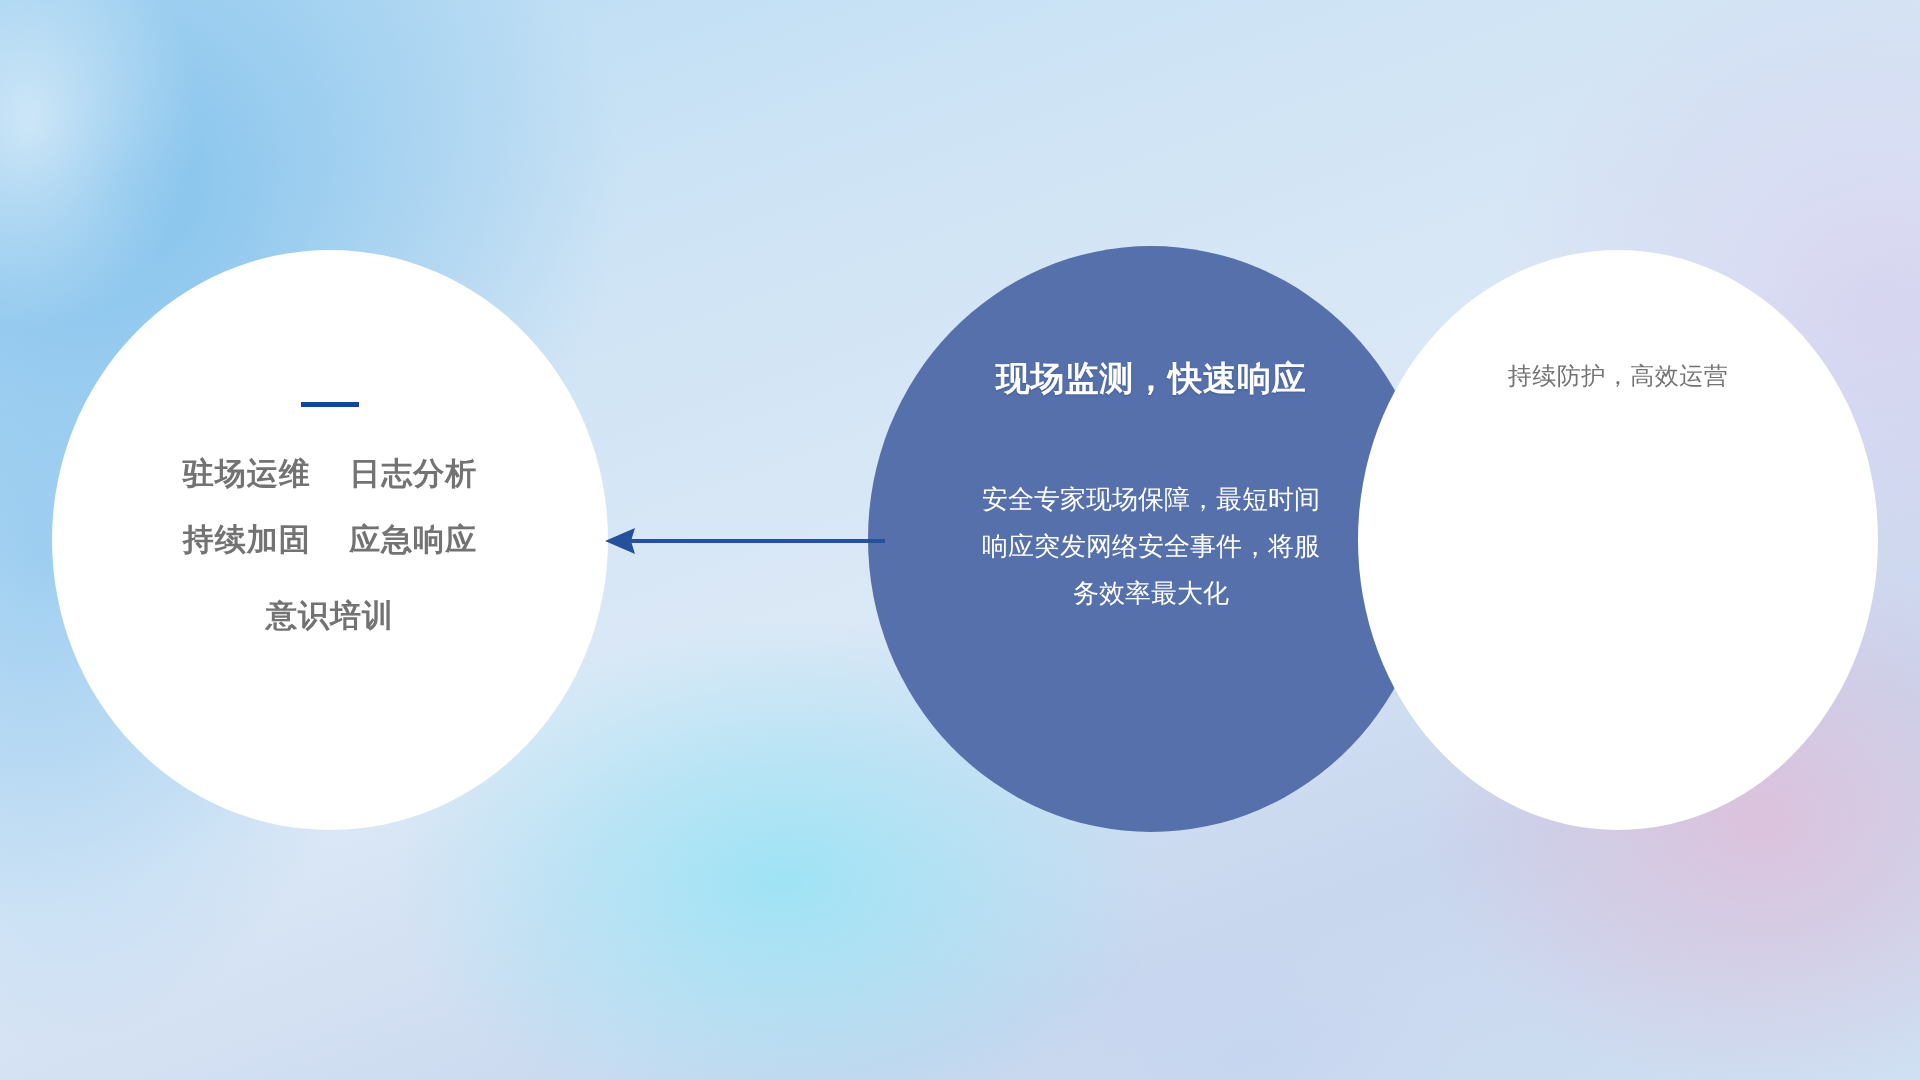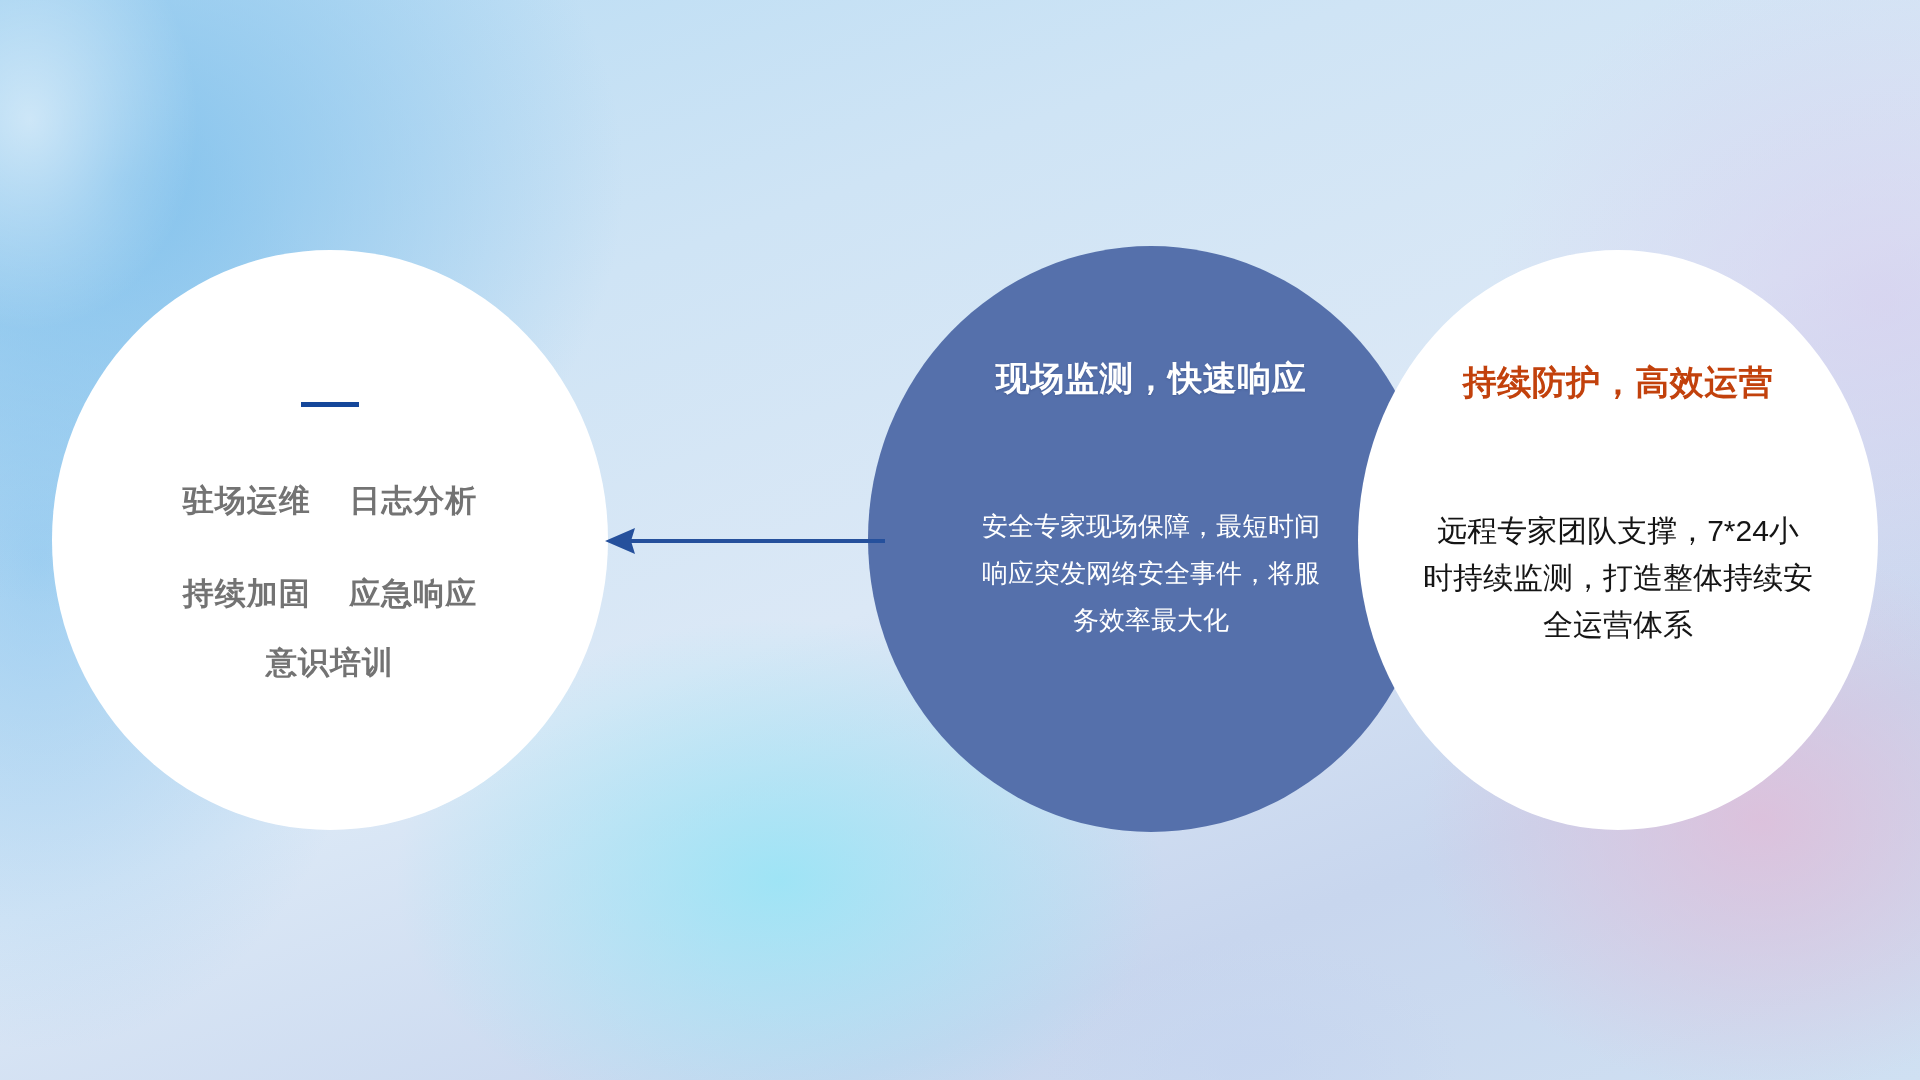--- a/index.html
+++ b/index.html
@@ -33,21 +33,20 @@
   }
 
   
   .circle {
     position: absolute;
     border-radius: 50%;
     display: flex;
     flex-direction: column;
     align-items: center;
     box-sizing: border-box;
-    gap: 27px;
   }
 
   #left-circle {
     left: 52px; top: 250px;
     width: 556px; height: 580px;
     background: #ffffff;
     justify-content: flex-start;
   }
   #left-accent-dash {
     width: 58px; height: 5px;
@@ -57,21 +56,21 @@
   .left-line {
     color: #737373;
     font-weight: bold;
     font-size: 31px;
     letter-spacing: 1px;
     white-space: pre;
     text-align: center;
   }
   #left-line-1 { margin-top: 46px; }
   #left-line-2 { margin-top: 24px; }
-  #left-line-3 { }
+  #left-line-3 { margin-top: 34px; }
 
   #middle-circle {
     left: 868px; top: 246px;
     width: 566px; height: 586px;
     background: #5570ab;
     justify-content: flex-start;
     z-index: 2;
   }
   #middle-title {
     margin-top: 110px;
@@ -93,23 +92,23 @@
 
   #right-circle {
     left: 1358px; top: 250px;
     width: 520px; height: 580px;
     background: #ffffff;
     justify-content: flex-start;
     z-index: 3;
   }
   #right-title {
     margin-top: 110px;
-    color: #c2410c;
-    font-weight: bold;
-    font-size: 34px;
+    color: #737373;
+    font-weight: normal;
+    font-size: 24px;
     letter-spacing: 0.5px;
     white-space: nowrap;
   }
   #right-body {
     margin-top: 74px;
     color: #151515;
     font-size: 30px;
     line-height: 47px;
     width: 390px;
     text-align: center;
@@ -140,14 +139,13 @@
   <polygon points="10,31 40,18 36,31 40,44" fill="#25509c"></polygon>
 </svg>
 
 <div class="circle" id="middle-circle">
   <div id="middle-title">现场监测，快速响应</div>
   <div id="middle-body">安全专家现场保障，最短时间响应突发网络安全事件，将服务效率最大化</div>
 </div>
 
 <div class="circle" id="right-circle">
   <div id="right-title">持续防护，高效运营</div>
-  <div id="right-body">远程专家团队支撑，7*24小时持续监测，打造整体持续安全运营体系</div>
 </div>
 
 </body></html>

